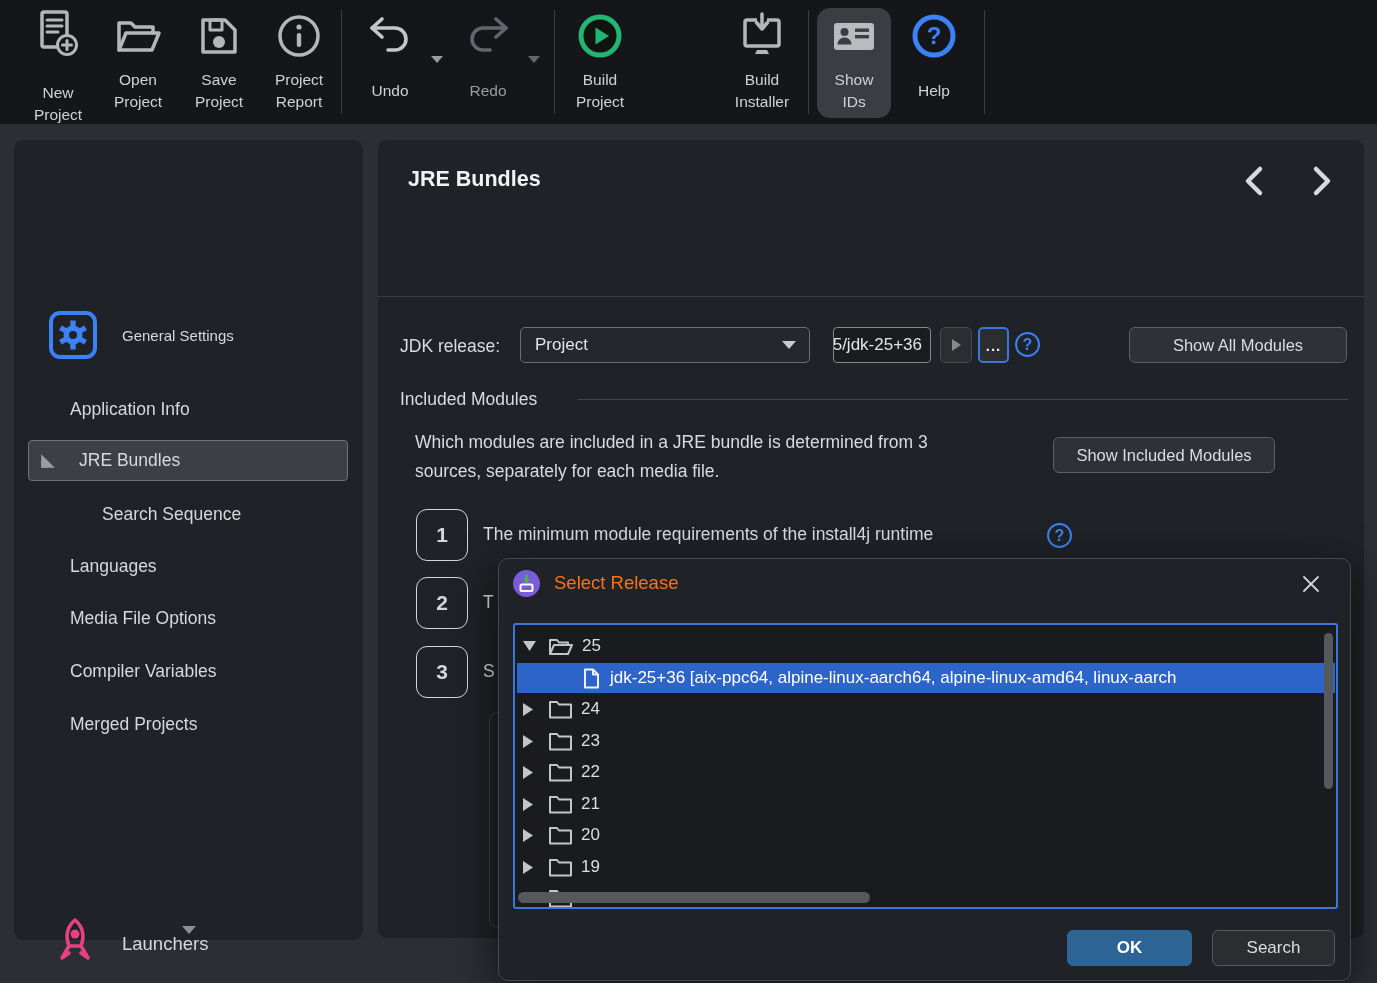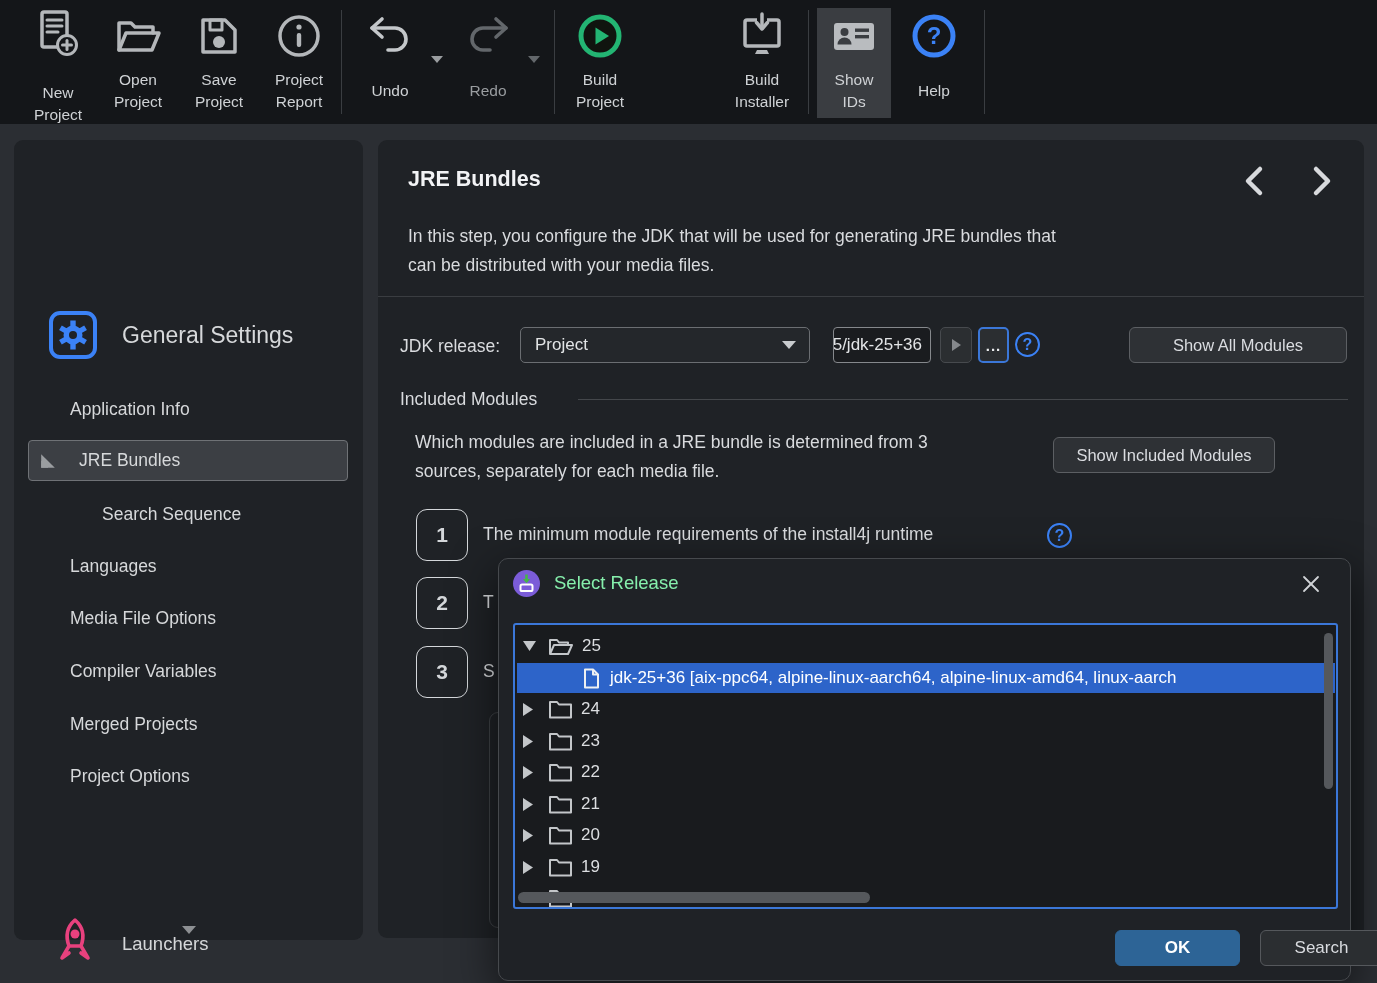--- a/index.html
+++ b/index.html
@@ -12,21 +12,21 @@
   .abs { position:absolute; }
 
   
   #toolbar { position:absolute; left:0; top:0; width:1377px; height:124px; background:#141619; }
   .tbtn { position:absolute; top:8px; height:110px; display:flex; flex-direction:column; align-items:center; cursor:default; }
   .tbtn .ticon { height:56px; display:flex; align-items:center; justify-content:center; }
   .tb-label { margin-top:4px; height:46px; display:flex; align-items:center; justify-content:center;
               font-size:15.5px; line-height:1.45; color:#cfd2d5; text-align:center; white-space:pre-line; }
   .tb-label.dim { color:#9a9da0; }
   .tsep { position:absolute; top:10px; width:1px; height:104px; background:#3a3d41; }
-  .tbtn.active-bg { background:#3a3d41; border-radius:0; }
+  .tbtn.active-bg { background:#3a3d41; border-radius:13px; }
   .caret-down { position:absolute; width:0; height:0; border-left:6px solid transparent; border-right:6px solid transparent; border-top:7px solid #9a9da0; }
 
   
   .panel { position:absolute; background:#1f2226; border-radius:9px; }
   #sidebar { left:14px; top:140px; width:349px; height:800px; }
   #mainpanel { left:378px; top:140px; width:986px; height:798px; }
 
   
   .side-row { position:absolute; left:0; width:100%; display:flex; align-items:center; font-size:17.5px; color:#d6d8da; cursor:default; }
   .side-row .lbl { white-space:nowrap; }
@@ -54,29 +54,29 @@
   .stepbox { position:absolute; width:52px; height:52px; border:1.5px solid #d4d7da; border-radius:11px;
              display:flex; align-items:center; justify-content:center; font-size:21px; font-weight:bold; color:#d4d7da; }
   .steptext { position:absolute; font-size:17.5px; color:#d9dbde; white-space:nowrap; }
   .qicon { position:absolute; width:25px; height:25px; border:2.5px solid #3b82f6; border-radius:50%;
            display:flex; align-items:center; justify-content:center; font-size:16px; font-weight:bold; color:#3b82f6; }
   .groupbox { position:absolute; border:1px solid #3f4246; border-radius:9px; background:transparent; }
 
   
   #dialog { position:absolute; left:498px; top:558px; width:853px; height:423px; background:#1f2226;
             border:1px solid #46494d; border-radius:10px; box-shadow:0 14px 46px rgba(0,0,0,.6); }
-  .dlg-title { position:absolute; left:55px; top:13px; font-size:18.5px; color:#86efac; }
+  .dlg-title { position:absolute; left:55px; top:13px; font-size:18.5px; color:#f97316; }
   .close-x { position:absolute; right:28px; top:14px; width:22px; height:22px; display:flex; align-items:center; justify-content:center; }
   #tree { position:absolute; left:14px; top:64px; width:825px; height:286px; background:#191b1e;
           border:2px solid #3b77d8; border-radius:3px; overflow:hidden; }
   .trow { position:absolute; left:2px; height:30px; display:flex; align-items:center; font-size:17px; color:#dcdee1; white-space:nowrap; }
   .trow.sel { background:#2d64c9; width:818px; overflow:hidden; color:#ffffff; }
   .vthumb { position:absolute; width:9px; border-radius:5px; background:#55585c; }
   .hthumb { position:absolute; height:11px; border-radius:6px; background:#55585c; }
-  .dlg-btn { position:absolute; height:36px; border-radius:6px; display:flex; align-items:center; justify-content:center; font-size:17px;margin-left:48px; }
+  .dlg-btn { position:absolute; height:36px; border-radius:6px; display:flex; align-items:center; justify-content:center; font-size:17px; }
   .dlg-btn.primary { background:#2d6496; color:#ffffff; font-weight:bold; border:1px solid #2d6496; }
   .dlg-btn.secondary { background:#2b2e31; color:#dadce0; border:1px solid #55585c; }
 
   svg { display:block; }
 </style>
 </head>
 <body>
 
 <div id="app">
 
@@ -225,21 +225,21 @@
             <rect x="22.3" y="10.5" width="5.4" height="7" transform="rotate(0 25 25)"></rect>
             <rect x="22.3" y="10.5" width="5.4" height="7" transform="rotate(60 25 25)"></rect>
             <rect x="22.3" y="10.5" width="5.4" height="7" transform="rotate(120 25 25)"></rect>
             <rect x="22.3" y="10.5" width="5.4" height="7" transform="rotate(180 25 25)"></rect>
             <rect x="22.3" y="10.5" width="5.4" height="7" transform="rotate(240 25 25)"></rect>
             <rect x="22.3" y="10.5" width="5.4" height="7" transform="rotate(300 25 25)"></rect>
           </g>
           <circle cx="25" cy="25" r="4" fill="#1f2226"></circle>
         </svg>
       </span>
-      <span class="lbl" style="margin-left:108px;font-size:23px;">General Settings</span>
+      <span class="lbl" style="margin-left:108px;font-size:15px;">General Settings</span>
     </div>
 
     <div class="side-row" style="top:249px;height:40px;">
       <span class="lbl" style="margin-left:56px;">Application Info</span>
     </div>
 
     <div class="side-row side-selected" style="top:160px;height:41px;top:300px;">
       <span class="tri-marker" style="margin-left:8px;"></span>
       <span class="lbl" style="margin-left:20px;">JRE Bundles</span>
     </div>
@@ -257,23 +257,20 @@
     </div>
 
     <div class="side-row" style="top:511px;height:40px;">
       <span class="lbl" style="margin-left:56px;">Compiler Variables</span>
     </div>
 
     <div class="side-row" style="top:564px;height:40px;">
       <span class="lbl" style="margin-left:56px;">Merged Projects</span>
     </div>
 
-    <div class="side-row" style="top:616px;height:40px;">
-      <span class="lbl" style="margin-left:56px;">Project Options</span>
-    </div>
 
 
     <div class="side-row" style="top:774px;height:60px;">
       <span class="abs" style="left:36px;top:2px;">
         <svg width="50" height="56" viewBox="0 0 50 56" fill="none" stroke="#e8417e" stroke-width="3.6" stroke-linejoin="round" stroke-linecap="round">
           <path d="M25 4 C32 10 35 19 31 30 H19 C15 19 18 10 25 4 Z"></path>
           <circle cx="25" cy="18" r="4.5" fill="#e8417e" stroke="none"></circle>
           <path d="M19 30 L12 42 L19 37"></path>
           <path d="M31 30 L38 42 L31 37"></path>
         </svg>
@@ -292,22 +289,20 @@
       <svg width="28" height="34" viewBox="0 0 28 34" fill="none" stroke="#d8dadd" stroke-width="4.5" stroke-linecap="round" stroke-linejoin="round">
         <path d="M20 5 L8 17 L20 29"></path>
       </svg>
     </span>
     <span class="abs" style="left:930px;top:24px;">
       <svg width="28" height="34" viewBox="0 0 28 34" fill="none" stroke="#d8dadd" stroke-width="4.5" stroke-linecap="round" stroke-linejoin="round">
         <path d="M8 5 L20 17 L8 29"></path>
       </svg>
     </span>
 
-    <div class="desc abs" style="left:30px;top:82px;">In this step, you configure the JDK that will be used for generating JRE bundles that
-can be distributed with your media files.</div>
 
     <div class="hsep" style="left:0;top:156px;width:986px;"></div>
 
     <div class="field-label abs" style="left:22px;top:196px;">JDK release:</div>
 
     <div class="combo" style="left:142px;top:187px;width:290px;">
       <span>Project</span>
       <span class="caret"></span>
     </div>
 

